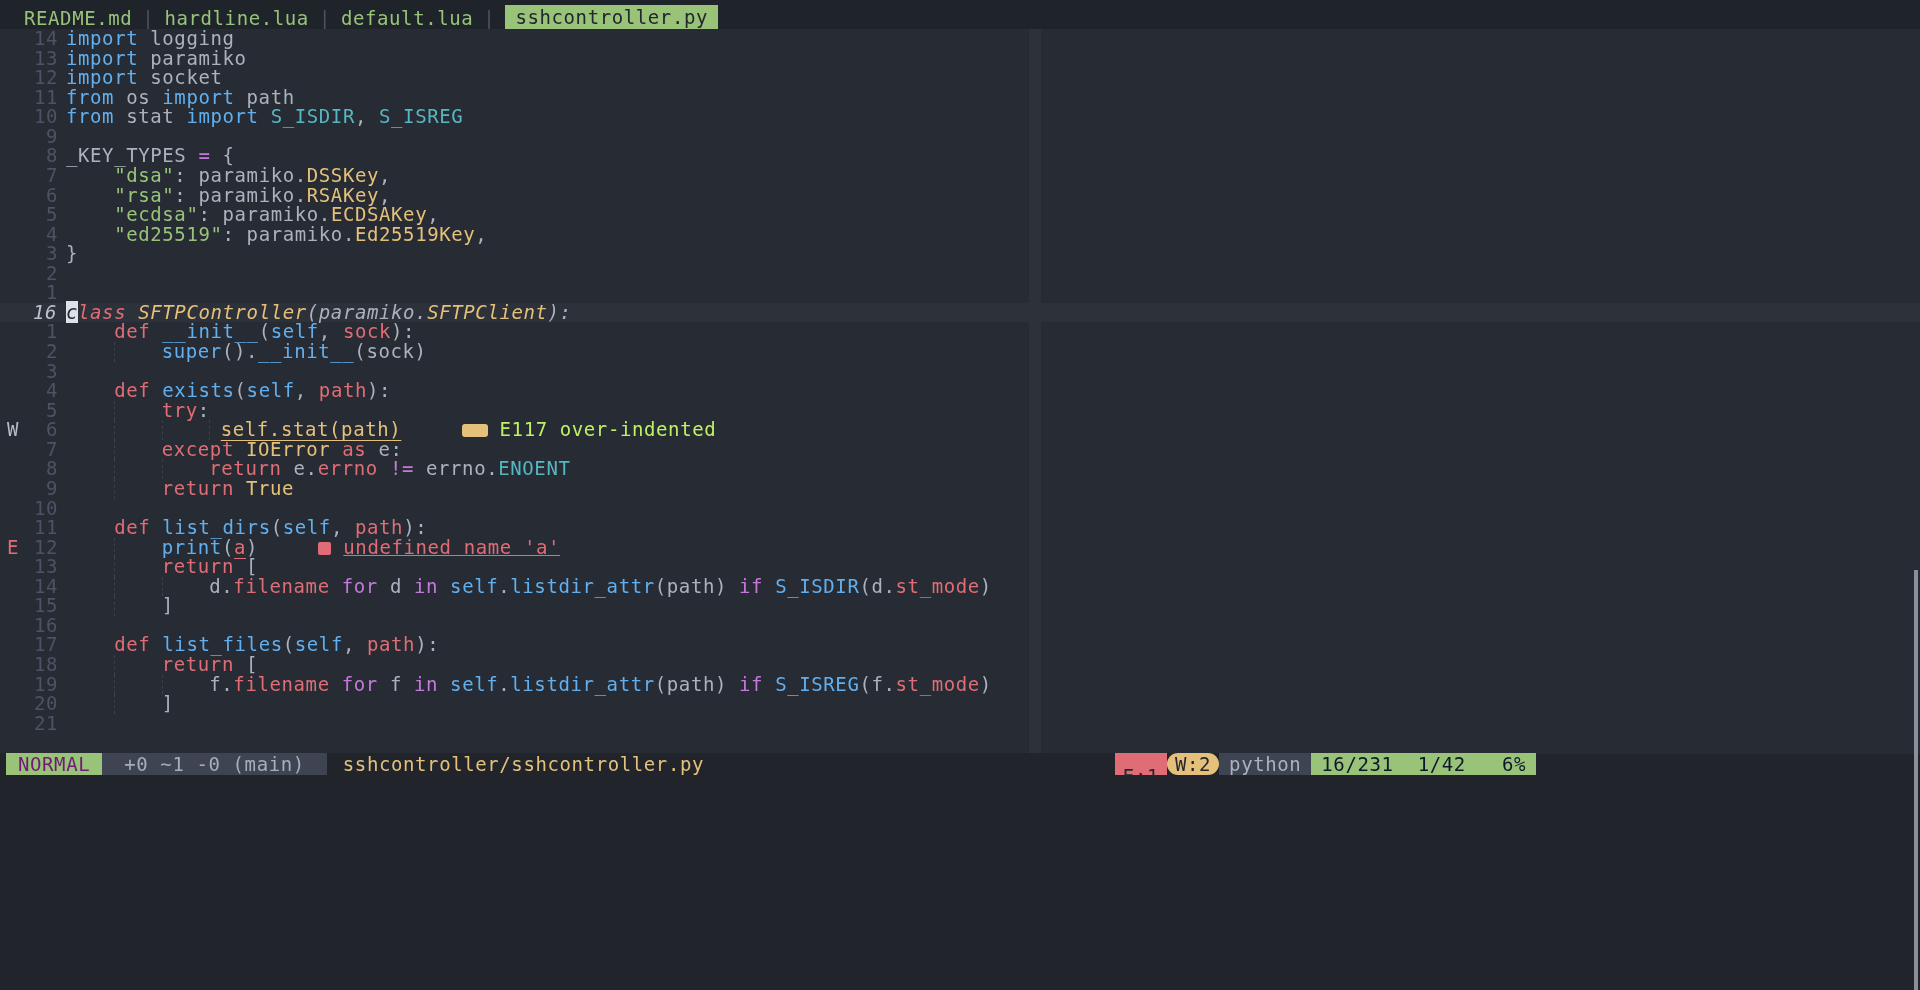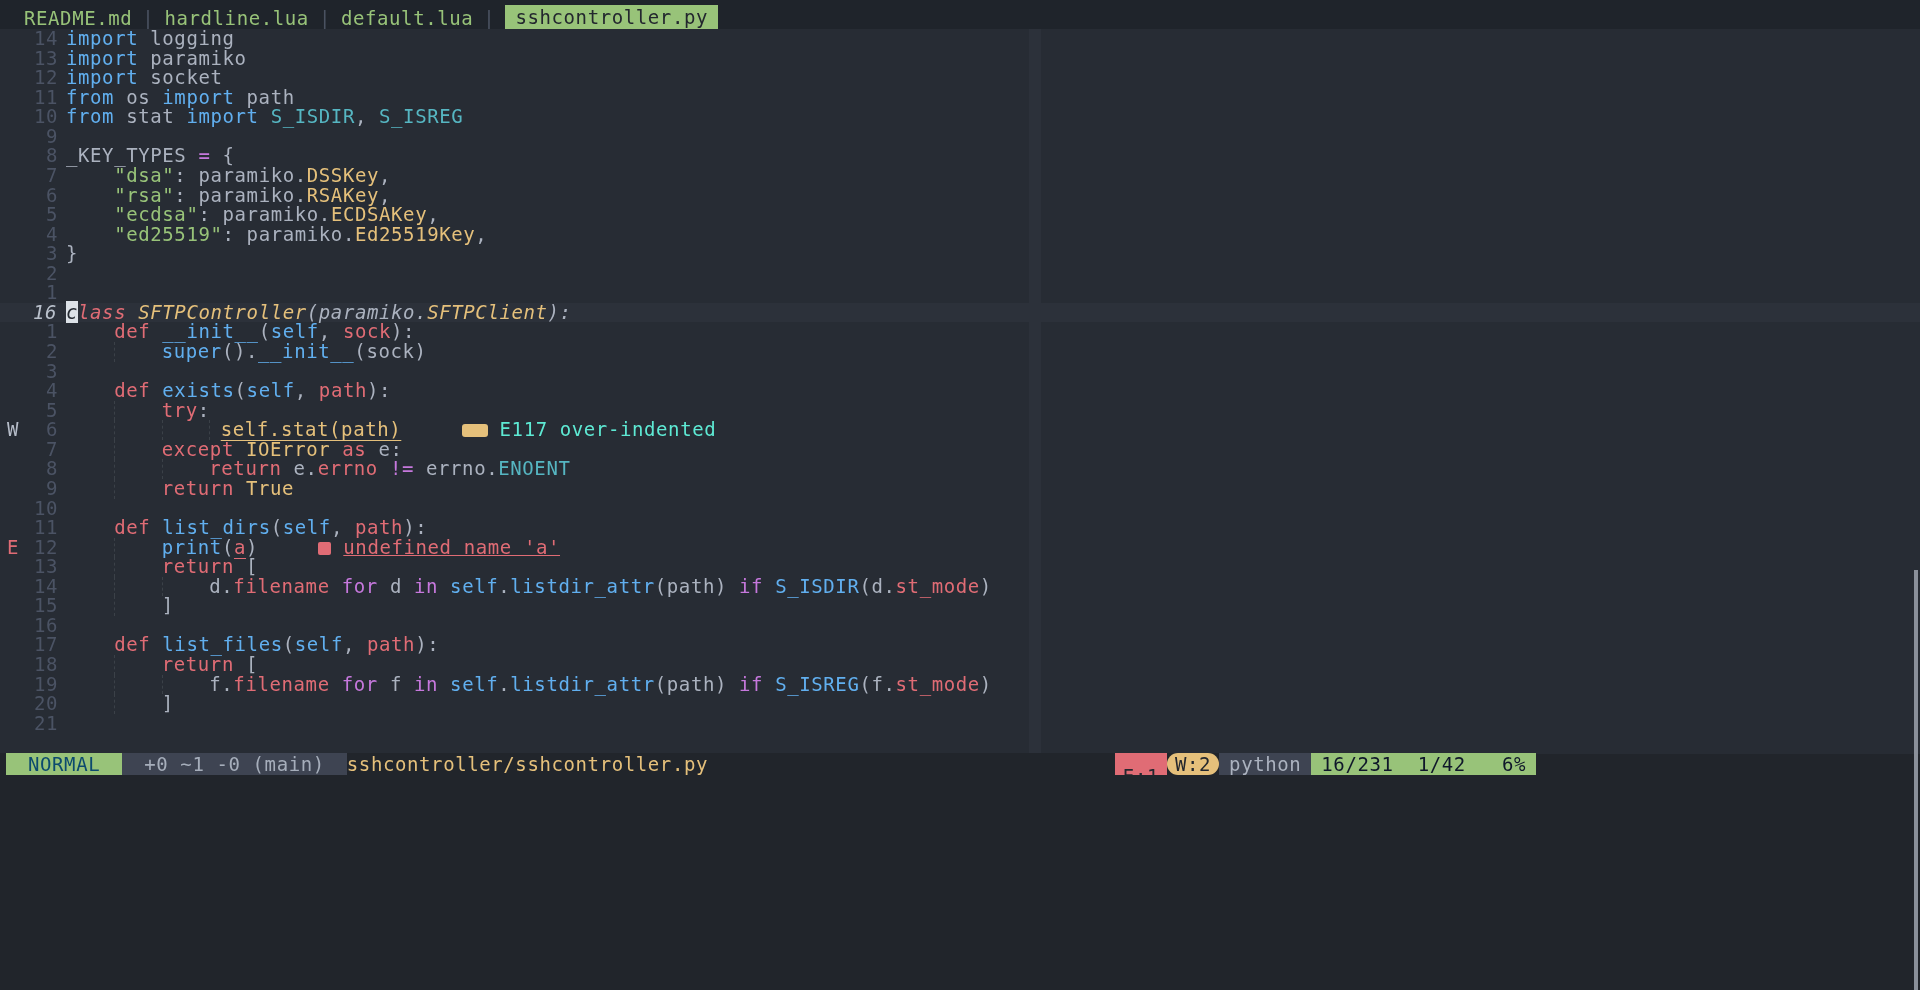--- a/index.html
+++ b/index.html
@@ -24,34 +24,34 @@
     color:#b6bdc9;vertical-align:top;}
   .sign.se{color:#e06c75;}
   .lnum{display:inline-block;width:25px;text-align:right;color:#4b5364;vertical-align:top;}
   .lnum.curnum{color:#bac1cc;text-align:left;}
   .codetext{margin-left:8px;}
   
   .f{color:#abb2bf;} .r{color:#e06c75;} .b{color:#61afef;} .g{color:#98c379;}
   .y{color:#e5c07b;} .p{color:#c678dd;} .c{color:#56b6c2;}
   .wu{color:#e5c07b;text-decoration:underline;text-decoration-color:#e5c07b;text-underline-offset:4px;}
   .eu{color:#e06c75;text-decoration:underline;text-decoration-color:#e06c75;text-underline-offset:4px;}
-  .dw{color:#5eead4;} .de{color:#e06c75;text-decoration:underline;}
+  .dw{color:#bef264;} .de{color:#e06c75;text-decoration:underline;}
   .cb{background:#dde2e8;color:#262b33;}
   .gd{display:inline-block;width:11.44px;height:19.57px;box-sizing:border-box;
     border-left:1px dashed #3b4148;vertical-align:top;}
   .icw{display:inline-block;width:26px;height:13px;background:#e5c07b;border-radius:3px;
     position:relative;top:1px;}
   .ice{display:inline-block;width:13px;height:13px;background:#e06c75;border-radius:2px;
     position:relative;top:1px;}
   
   .statusline{position:absolute;top:753px;left:0;width:1536px;height:22px;background:#21252b;
     display:flex;align-items:stretch;line-height:22px;white-space:pre;}
-  .sl-mode{background:#98c379;color:#0c4a6e;padding:0 22px;margin-left:6px;}
+  .sl-mode{background:#98c379;color:#701a75;padding:0 12px;margin-left:6px;}
   .sl-git{background:#3e4452;color:#a6aebb;padding:0 22px;}
-  .sl-file{color:#e5c07b;margin-left:0;}
+  .sl-file{color:#e5c07b;margin-left:16px;}
   .sl-spacer{flex:1;}
   .sl-err{background:#e06c75;color:#23272e;padding:12px 8px;}
   .sl-warn{background:#e5c07b;color:#23272e;padding:0 8px;border-radius:11px;}
   .sl-ft{background:#3e4452;color:#abb2bf;padding:0 10px;}
   .sl-pos{background:#98c379;color:#0f172a;padding:0 10px;}
   
   .cmdline{position:absolute;top:775px;left:0;width:1920px;height:215px;background:#21252b;}
   .scrollbar{position:absolute;left:1914px;top:570px;width:4px;height:420px;background:#8a909a;z-index:5;}
 </style>
 </head>

